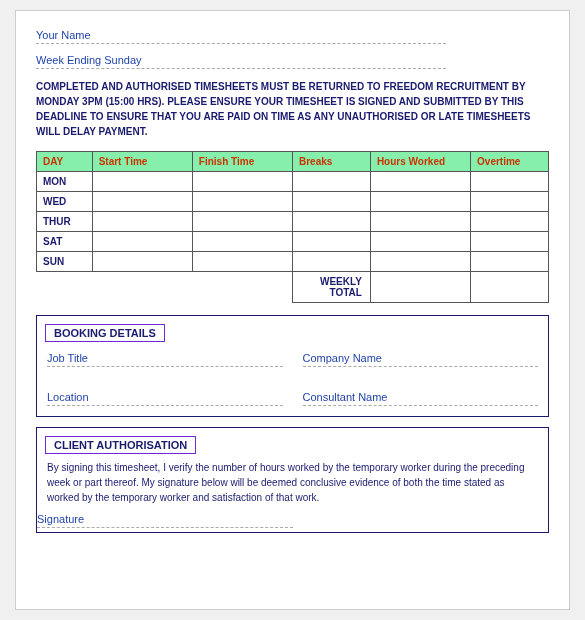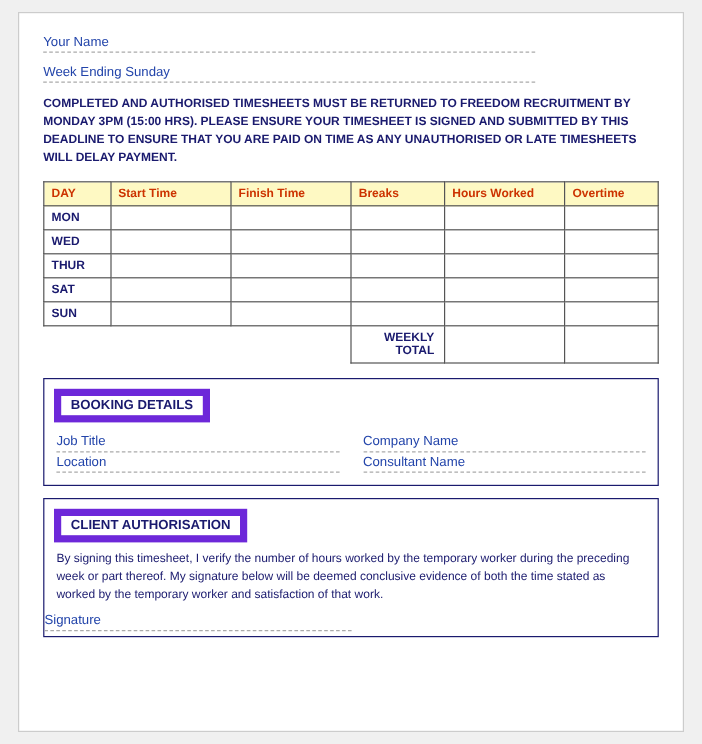--- a/index.html
+++ b/index.html
@@ -48,21 +48,21 @@
     }
     .timesheet-table th, .timesheet-table td {
       border: 1px solid #555;
       padding: 4px 6px;
       font-size: 10px;
     }
     .timesheet-table th {
       color: #cc3300;
       font-weight: bold;
       text-align: left;
-      background: #fef9c3;
+      background: #86efac;
     }
     .timesheet-table td {
       color: #1a1a6e;
       font-weight: bold;
       height: 20px;
     }
     .timesheet-table .day-col { width: 50px; }
     .timesheet-table .time-col { width: 90px; }
     .timesheet-table .break-col { width: 70px; }
     .timesheet-table .hours-col { width: 90px; }
@@ -80,35 +80,35 @@
       padding-right: 8px;
     }
     
     .section-box {
       border: 1px solid #1a1a6e;
       margin-bottom: 10px;
       padding: 0;
     }
     .section-header {
       background: #fff;
-      border: 6px solid #6d28d9;
+      border: 1px solid #6d28d9;
       display: inline-block;
       padding: 2px 8px;
       margin: 8px 8px 6px 8px;
       color: #1a1a6e;
       font-weight: bold;
       font-size: 11px;
     }
     .section-content {
       padding: 4px 10px 10px 10px;
     }
     .details-grid {
       display: grid;
       grid-template-columns: 1fr 1fr;
-      gap: 2px 20px;
+      gap: 24px 20px;
     }
     .detail-field {
       color: #2244aa;
       font-size: 11px;
       border-bottom: 1px dashed #aaa;
       padding-bottom: 2px;
     }
     
     .auth-text {
       color: #1a1a6e;

